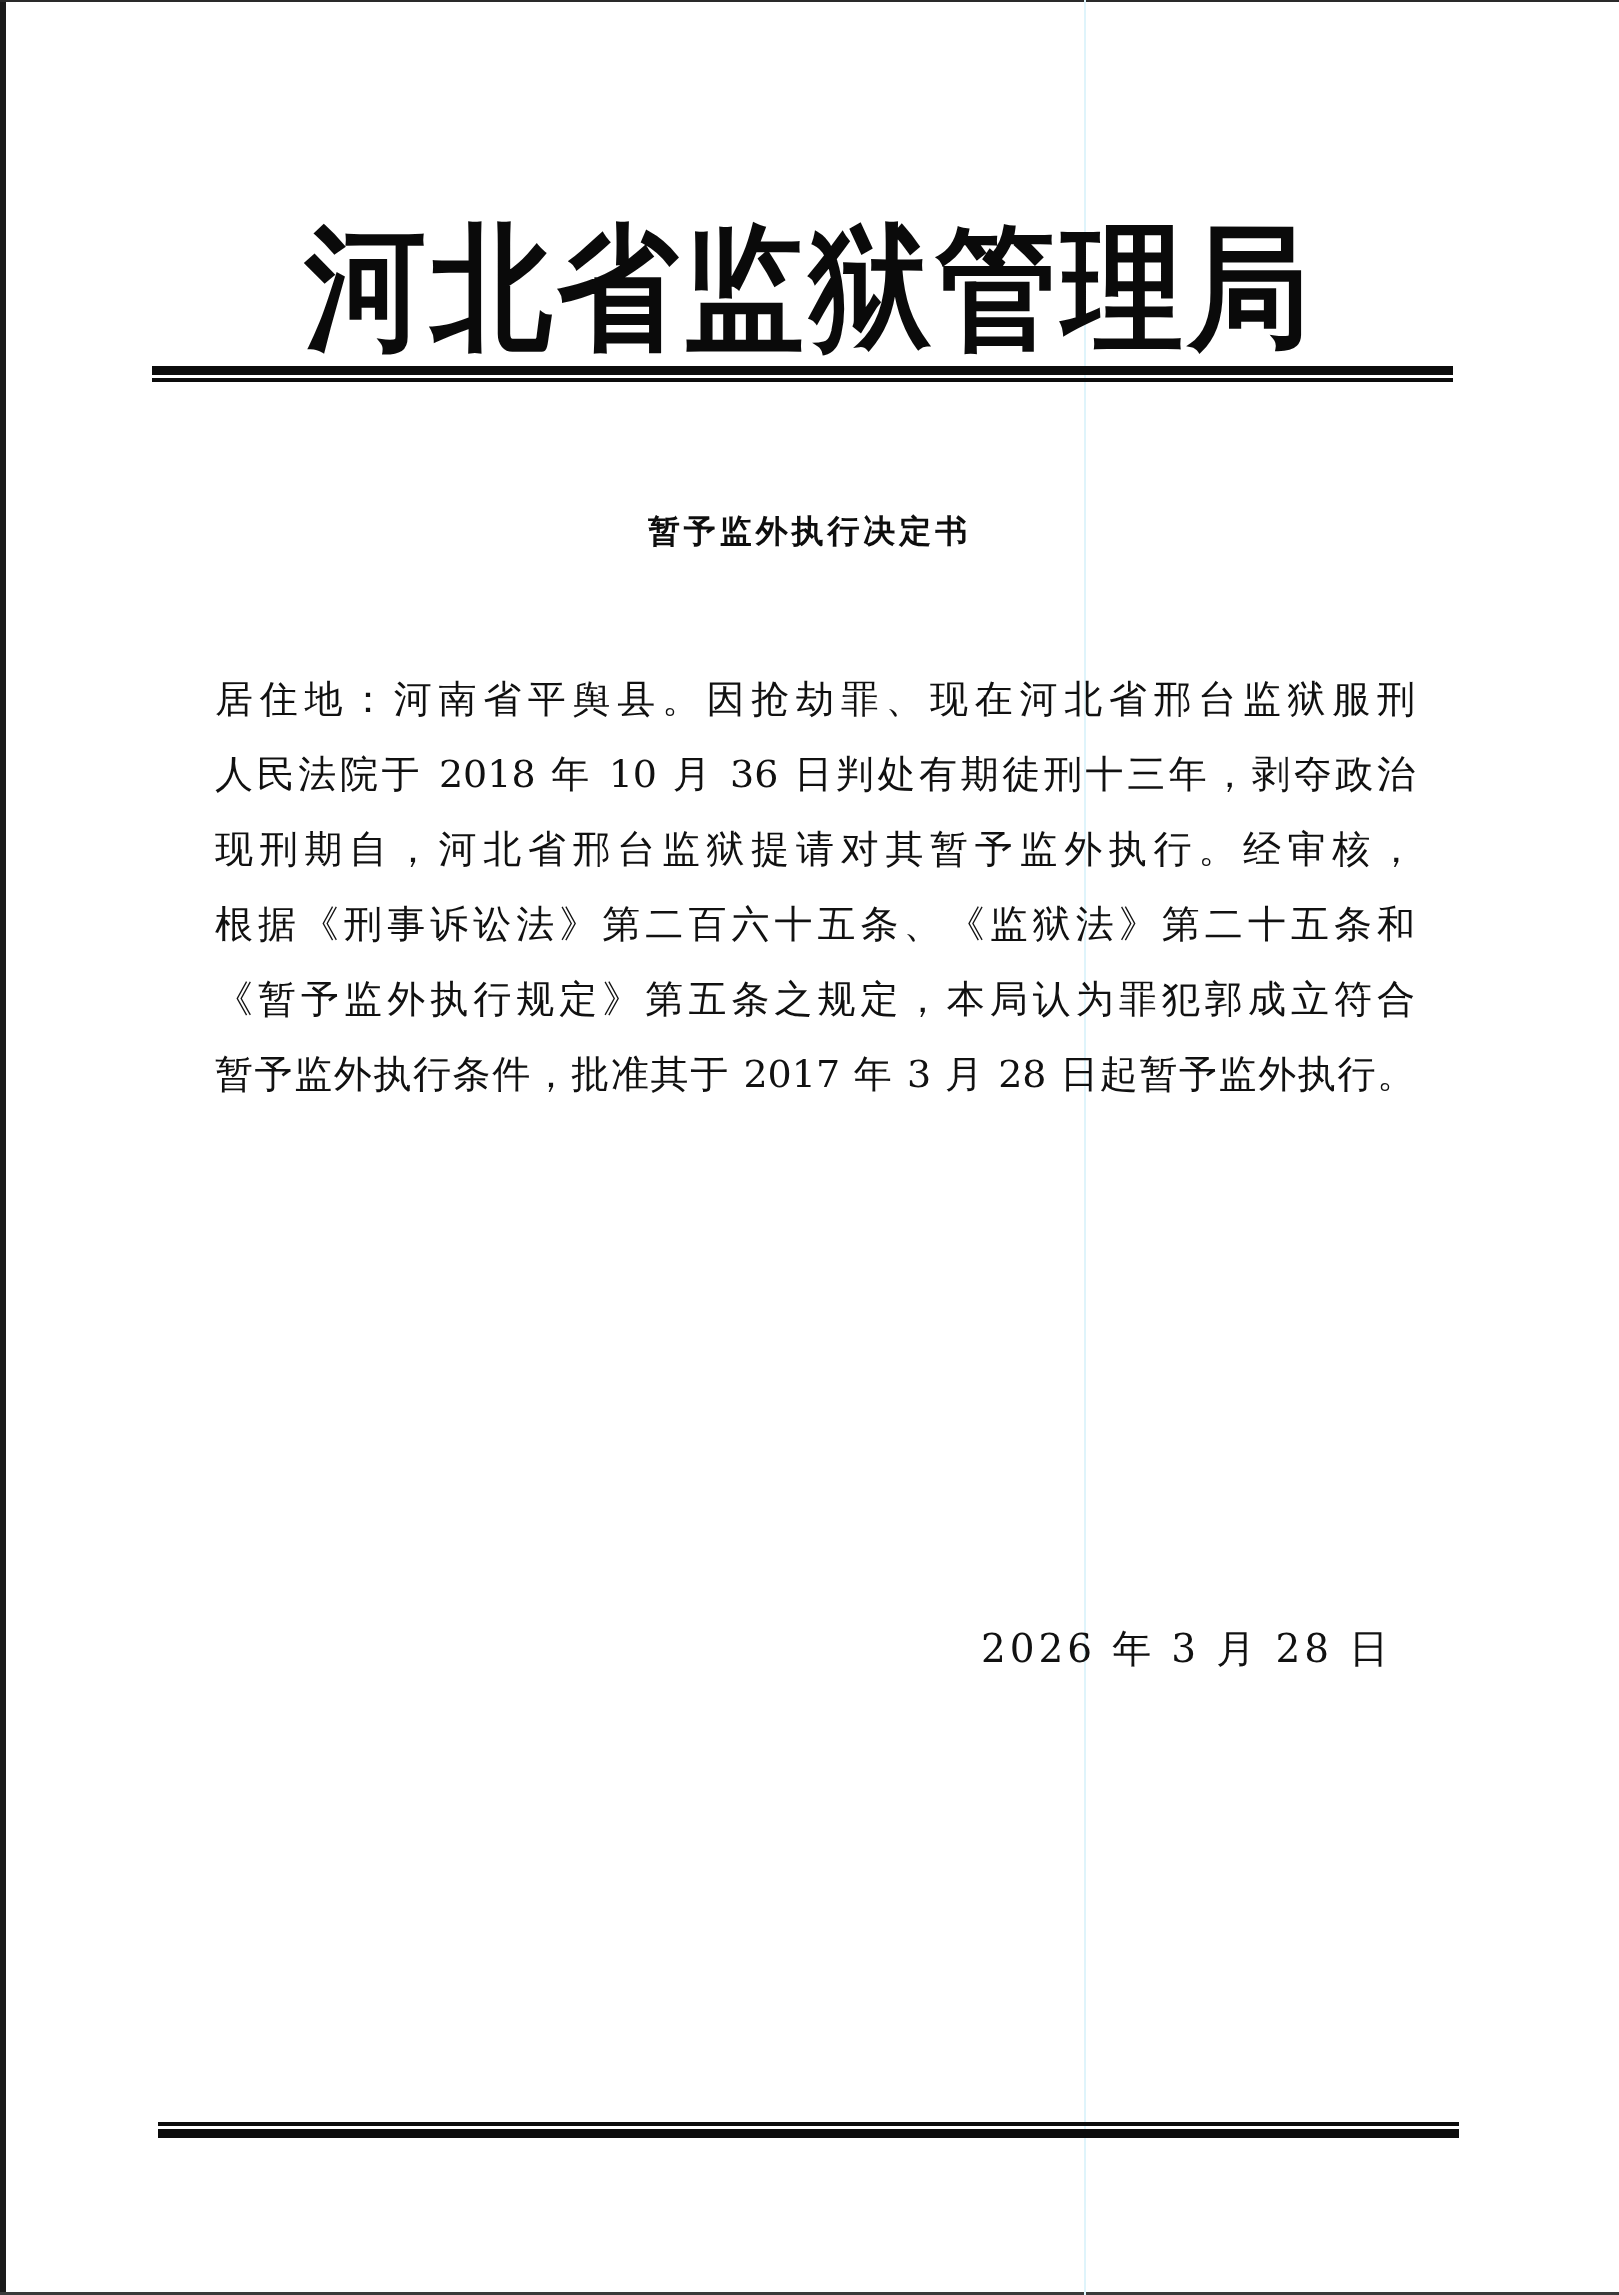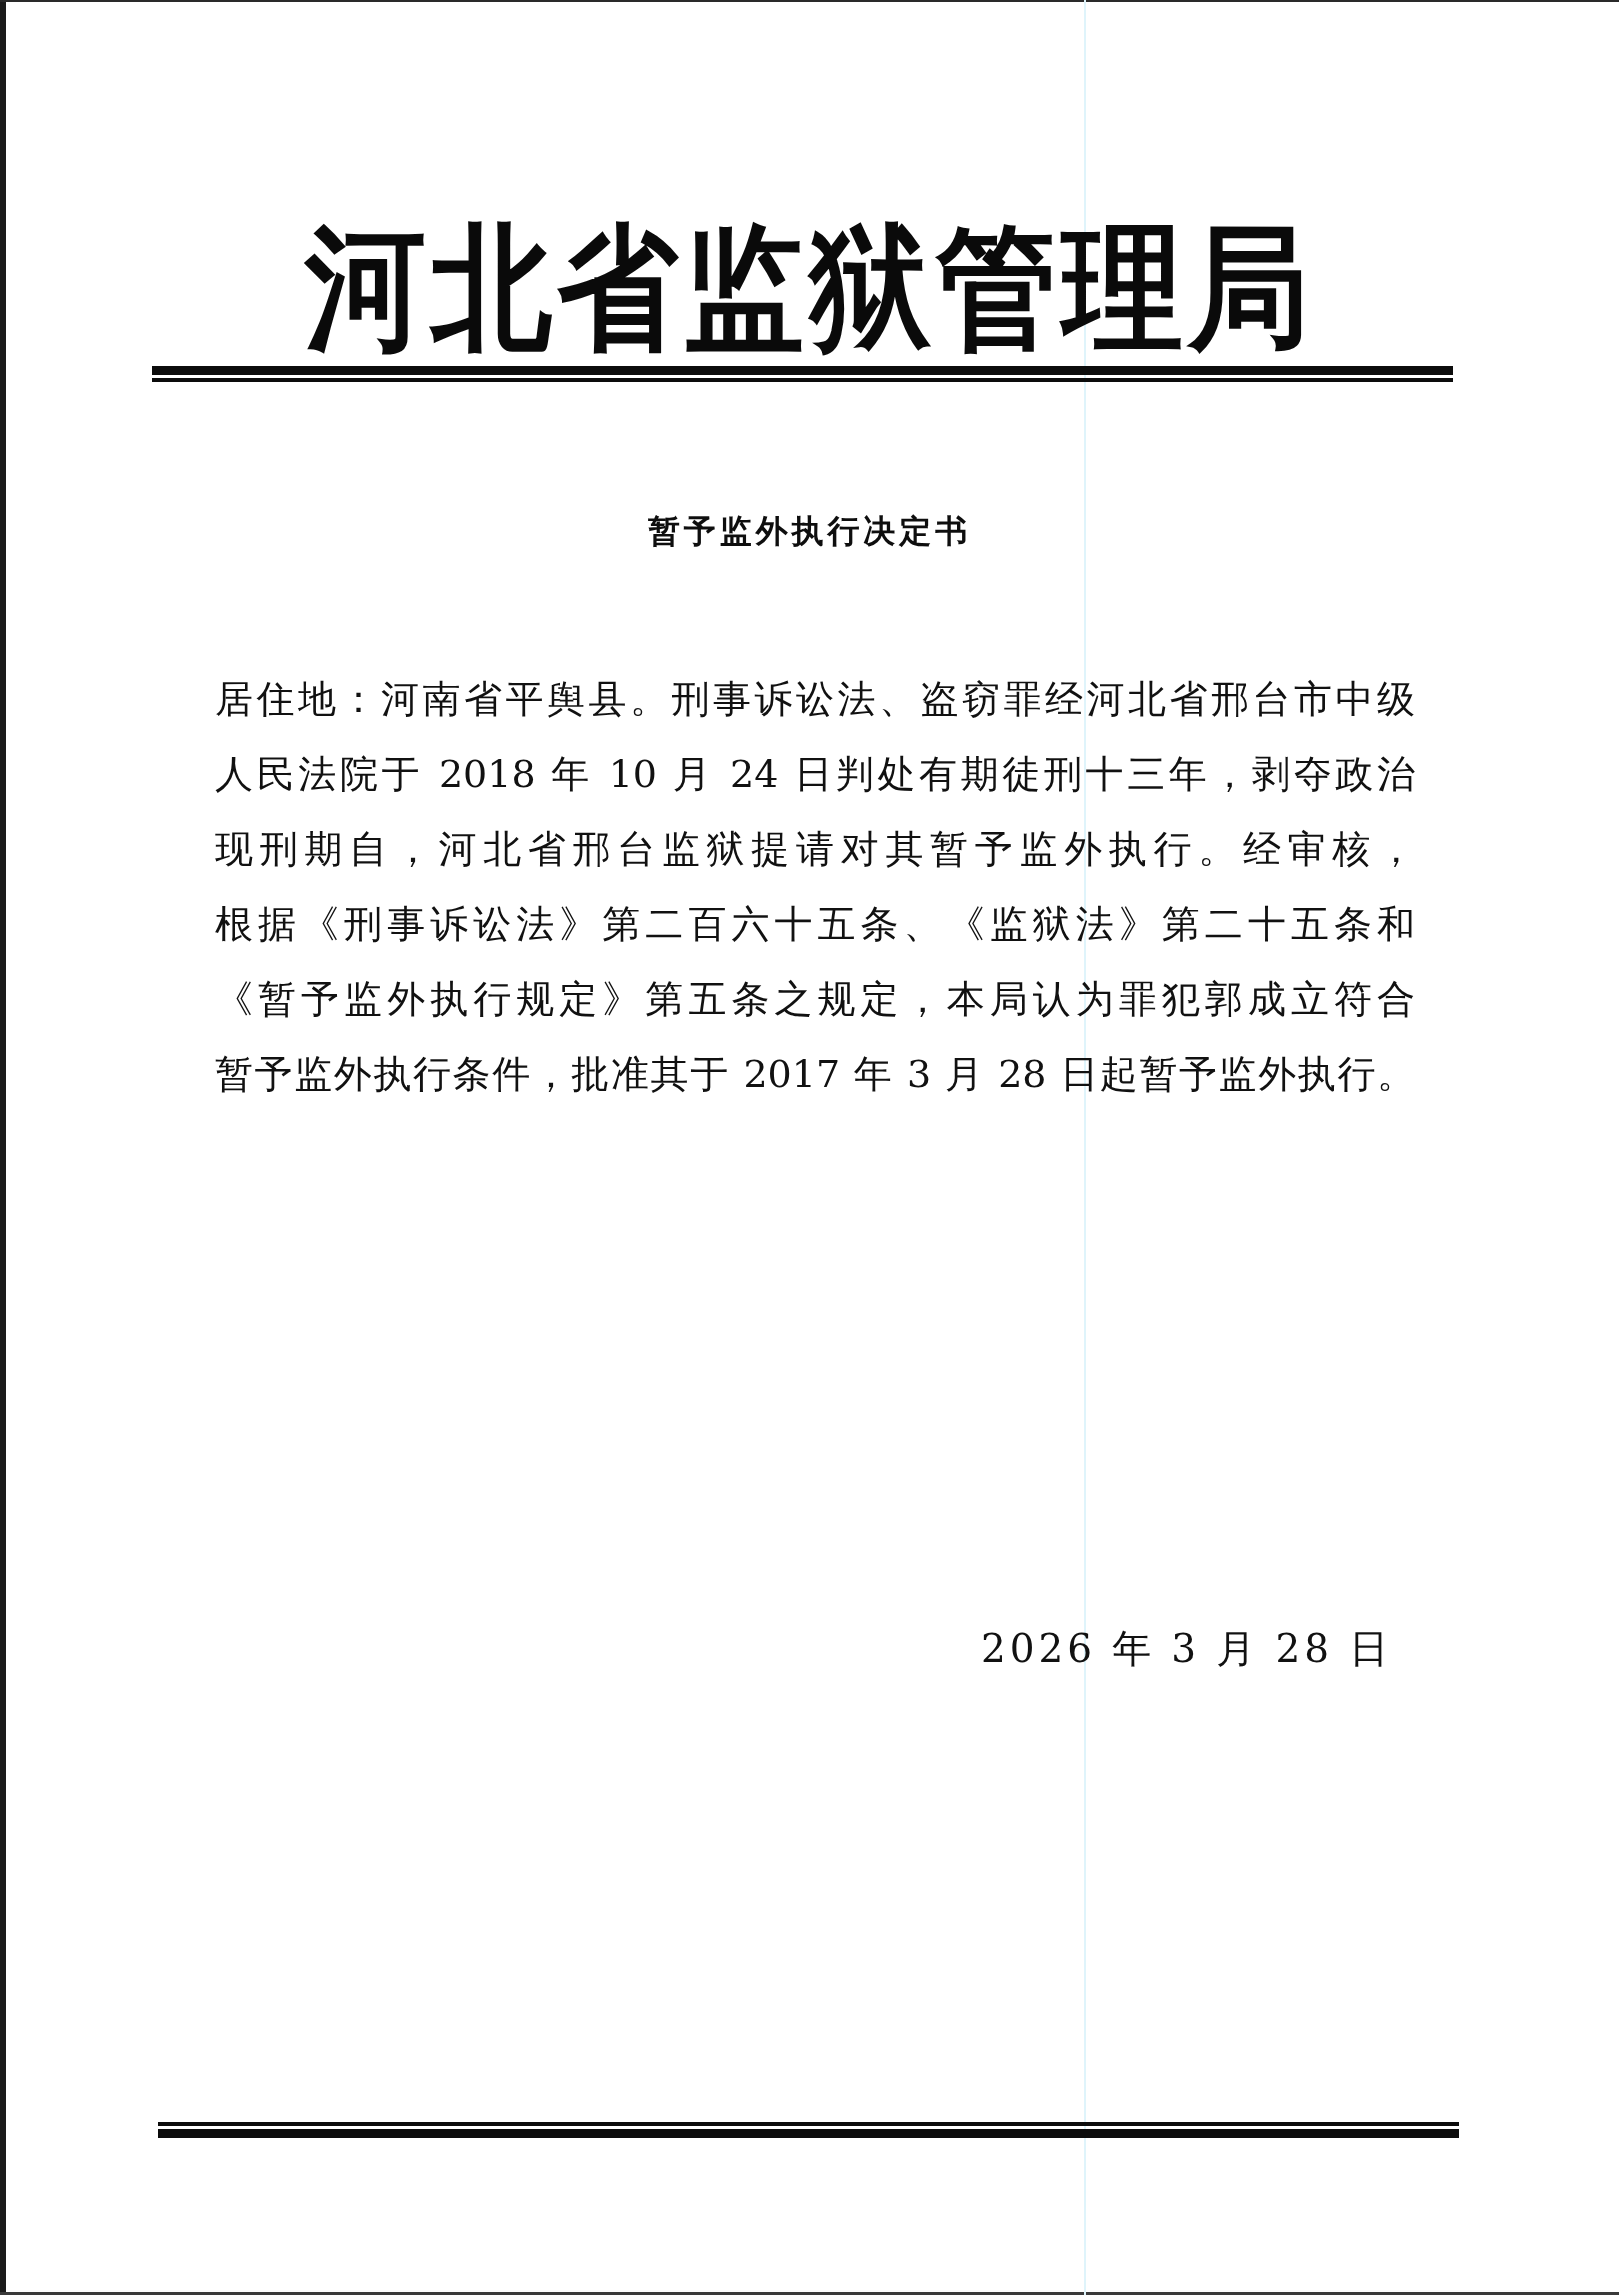--- a/index.html
+++ b/index.html
@@ -133,22 +133,22 @@
 
 <div class="rule-top">
   <div class="rule-thick"></div>
   <div class="rule-gap"></div>
   <div class="rule-thin"></div>
 </div>
 
 <div class="doc-title">暂予监外执行决定书</div>
 
 <div class="body-text">
-  <span class="body-line">居住地：河南省平舆县。刑事诉讼法、盗窃罪经河北省邢台市中级</span>
-  <span class="body-line">人民法院于 2018 年 10 月 24 日判处有期徒刑十三年，剥夺政治</span>
+  <span class="body-line">居住地：河南省平舆县。因抢劫罪、现在河北省邢台监狱服刑</span>
+  <span class="body-line">人民法院于 2018 年 10 月 36 日判处有期徒刑十三年，剥夺政治</span>
   <span class="body-line">现刑期自，河北省邢台监狱提请对其暂予监外执行。经审核，</span>
   <span class="body-line">根据《刑事诉讼法》第二百六十五条、《监狱法》第二十五条和</span>
   <span class="body-line">《暂予监外执行规定》第五条之规定，本局认为罪犯郭成立符合</span>
   <span class="body-line">暂予监外执行条件，批准其于 2017 年 3 月 28 日起暂予监外执行。</span>
 </div>
 
 <div class="signature-date">2026 年 3 月 28 日</div>
 
 <div class="rule-bottom">
   <div class="rule-thin"></div>

